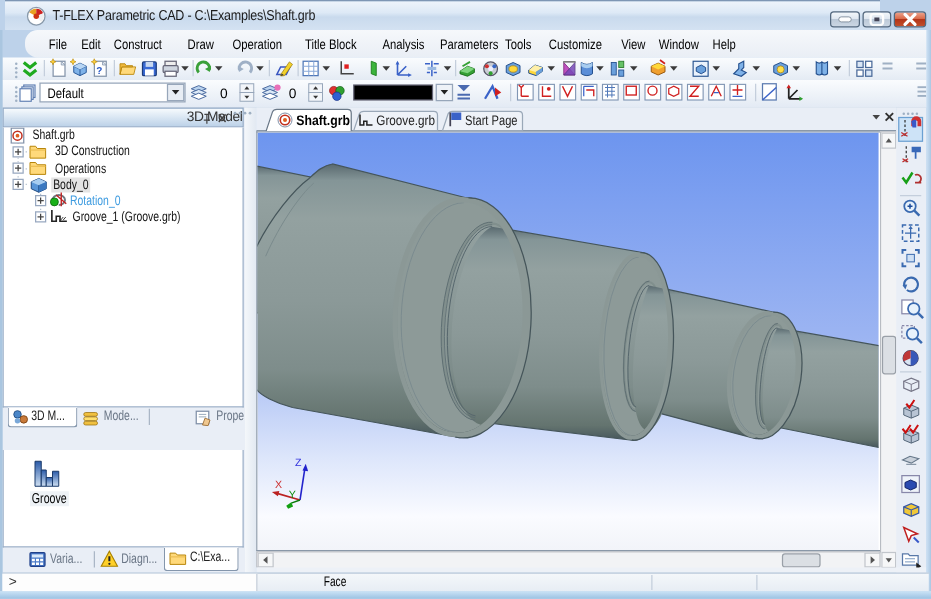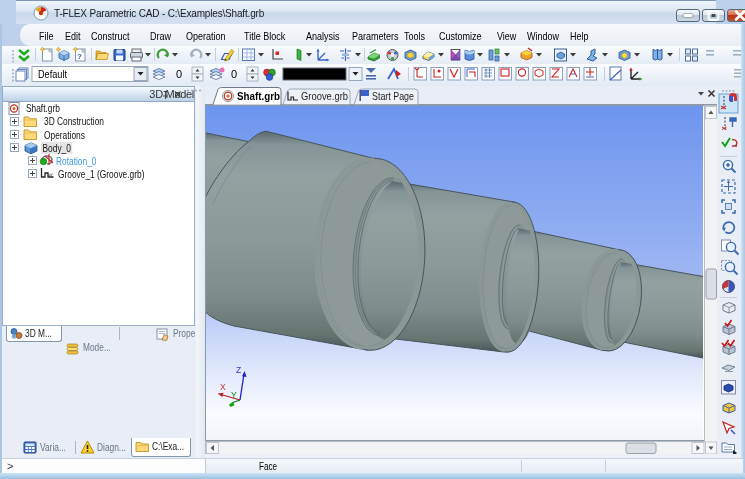--- a/index.html
+++ b/index.html
@@ -1,18 +1,18 @@
 <!DOCTYPE html>
 <html><head><meta charset="utf-8"><style>
 html,body{margin:0;padding:0;}
 body{width:745px;height:479px;overflow:hidden;font-family:"Liberation Sans",sans-serif;font-size:11px;color:#111;}
 .ab{position:absolute;}
 #win{position:absolute;left:0;top:0;width:745px;height:479px;background:#bdd2ea;}
 
-#titlebar{left:16px;top:0;width:700px;height:24px;background:linear-gradient(#eef4fb 0%,#dde9f6 40%,#c9daed 55%,#d4e2f2 100%);border-top:1px solid #7e96b4;box-sizing:border-box;}
+#titlebar{left:4px;top:0;width:700px;height:24px;background:linear-gradient(#eef4fb 0%,#dde9f6 40%,#c9daed 55%,#d4e2f2 100%);border-top:1px solid #7e96b4;box-sizing:border-box;}
 #title{left:38px;top:6px;color:#1b1b1b;font-size:11.5px;letter-spacing:-0.2px;transform:scaleX(0.87);transform-origin:0 0;white-space:nowrap;}
 
 .wbtn{top:8px;height:13px;border:1px solid #54687e;border-radius:3px;box-sizing:border-box;}
 #btnmin{left:660px;width:24px;background:linear-gradient(#f2f6fa 0%,#dfe7f0 45%,#bcc9d8 50%,#ccd7e4 100%);}
 #btnmax{left:686px;width:23px;background:linear-gradient(#f2f6fa 0%,#dfe7f0 45%,#bcc9d8 50%,#ccd7e4 100%);}
 #btncls{left:711px;width:26px;background:linear-gradient(#eda28b 0%,#d96a4a 45%,#b33418 50%,#c14f2c 100%);}
 
 #menubar{left:20px;top:24px;width:741px;height:22px;background:linear-gradient(#f6f8fb,#e9eef5);color:#000;border-radius:10px;}
 #menubar span{position:absolute;top:6px;font-size:11px;transform:scaleX(0.82);transform-origin:0 0;white-space:nowrap;}
 
@@ -439,37 +439,52 @@
     </div>
     <div class="ab tabrow" style="top:240px;">
       <div class="ab" style="left:4px;top:0px;width:56px;height:16px;background:#fff;border:1px solid #8496ac;border-top:none;border-radius:0 0 3px 3px;box-sizing:border-box;">
         <svg class="ab" style="left:3px;top:1px" width="13" height="13" viewBox="0 0 13 13">
             <circle cx="4" cy="4.5" r="3" fill="#4a86c8" stroke="#204a80" stroke-width="0.7"></circle>
             <circle cx="9" cy="8.5" r="3" fill="#c87a3a" stroke="#7a4010" stroke-width="0.7"></circle>
             <circle cx="4" cy="9.5" r="2.2" fill="#7aa8d8"></circle>
           </svg>
         <span class="ab tx" style="left:18px;top:1px;color:#222">3D M...</span>
       </div>
-      <div class="ab" style="left:64px;top:15px;width:50px;height:15px;">
+      <div class="ab" style="left:64px;top:1px;width:50px;height:15px;">
         <svg class="ab" style="left:0px;top:1px" width="14" height="13" viewBox="0 0 14 13">
             <rect x="1" y="2" width="11" height="3" rx="1.5" fill="#f0c040" stroke="#9a7010" stroke-width="0.6"></rect>
             <rect x="1" y="5.5" width="11" height="3" rx="1.5" fill="#ffe070" stroke="#9a7010" stroke-width="0.6"></rect>
             <rect x="1" y="9" width="11" height="3" rx="1.5" fill="#f0c040" stroke="#9a7010" stroke-width="0.6"></rect>
           </svg>
         <span class="ab tx" style="left:17px;top:0;color:#6a7686">Mode...</span>
       </div>
       <div class="ab" style="left:117px;top:1px;width:1px;height:13px;background:#aab6c6"></div>
       <div class="ab" style="left:122px;top:1px;width:60px;height:15px;margin-left:32px;">
         <svg class="ab" style="left:0px;top:1px" width="14" height="13" viewBox="0 0 14 13">
             <rect x="1" y="1" width="10" height="10" fill="#fff" stroke="#8090a8"></rect>
             <path d="M3 3.5 H9 M3 5.5 H9" stroke="#9ab" stroke-width="0.8"></path>
             <path d="M6 12 L8 6.5 L12 8 L10.5 12.5 Z" fill="#f0c890" stroke="#9a6a30" stroke-width="0.7"></path>
           </svg>
         <span class="ab tx" style="left:17px;top:0;color:#6a7686">Prope...</span>
       </div>
+    </div>
+    <div class="ab pwhite" style="left:0;top:274px;width:193px;height:78px;">
+      <svg class="ab" style="left:22px;top:8px" width="28" height="26" viewBox="0 0 28 26">
+          <defs>
+            <linearGradient id="ggr" x1="0" y1="0" x2="0" y2="1">
+              <stop offset="0" stop-color="#2a5aa8"></stop>
+              <stop offset="1" stop-color="#cfe0f2"></stop>
+            </linearGradient>
+          </defs>
+          <path d="M3 1 L8 1 L8 21 L3 21 Z" fill="url(#ggr)" stroke="#1a3a6a" stroke-width="0.8"></path>
+          <path d="M8 8 L12 8 L12 21 L8 21 Z" fill="url(#ggr)" stroke="#1a3a6a" stroke-width="0.8"></path>
+          <path d="M12 14 L17 14 L17 21 L12 21 Z" fill="url(#ggr)" stroke="#1a3a6a" stroke-width="0.8"></path>
+          <path d="M17 9 L22 9 L22 21 L17 21 Z" fill="url(#ggr)" stroke="#1a3a6a" stroke-width="0.8"></path>
+        </svg>
+      <div class="ab" style="left:21px;top:33px;background:#eef2f6;padding:0 2px;font-size:11.5px;color:#000;transform:scaleX(0.74);transform-origin:0 0;">Groove</div>
     </div>
     <div class="ab" style="top:352px;left:0;width:194px;height:20px;margin-left:12px;">
       <svg class="ab" style="left:9px;top:3px" width="14" height="13" viewBox="0 0 14 13">
           <rect x="1" y="1" width="12" height="11" rx="1" fill="#4a7ac8" stroke="#20408a"></rect>
           <rect x="2.5" y="2.5" width="9" height="2.5" fill="#d8e8fa"></rect>
           <g fill="#fff">
             <rect x="2.5" y="6" width="2.4" height="2"></rect>
             <rect x="5.8" y="6" width="2.4" height="2"></rect>
             <rect x="9.1" y="6" width="2.4" height="2"></rect>
             <rect x="2.5" y="9" width="2.4" height="2"></rect>

